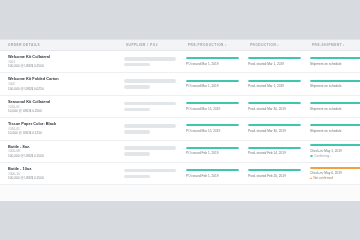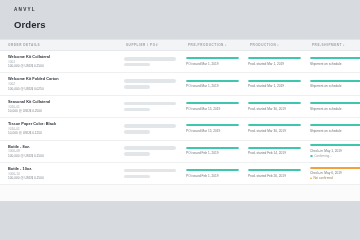--- a/index.html
+++ b/index.html
@@ -117,24 +117,20 @@
   .kebab {
     font-size: 5px; color: #c0c5cb; line-height: 0;
     letter-spacing: .3px; user-select: none;
   }
 </style>
 </head>
 <body>
 
 <div class="app">
 
-  <div class="topbar">
-    <div class="logo">ANVYL</div>
-    <div class="page-title">Orders</div>
-  </div>
 
   <div class="card">
 
     <div class="row-grid thead" id="thead">
         <div class="th"><span>ORDER DETAILS</span></div>
         <div class="th"><span>SUPPLIER / PO#</span></div>
         <div class="th"><span>PRE-PRODUCTION</span><span class="caret">▾</span></div>
         <div class="th"><span>PRODUCTION</span><span class="caret">▾</span></div>
         <div class="th"><span>PRE-SHIPMENT</span><span class="caret">▾</span></div>
       </div>

